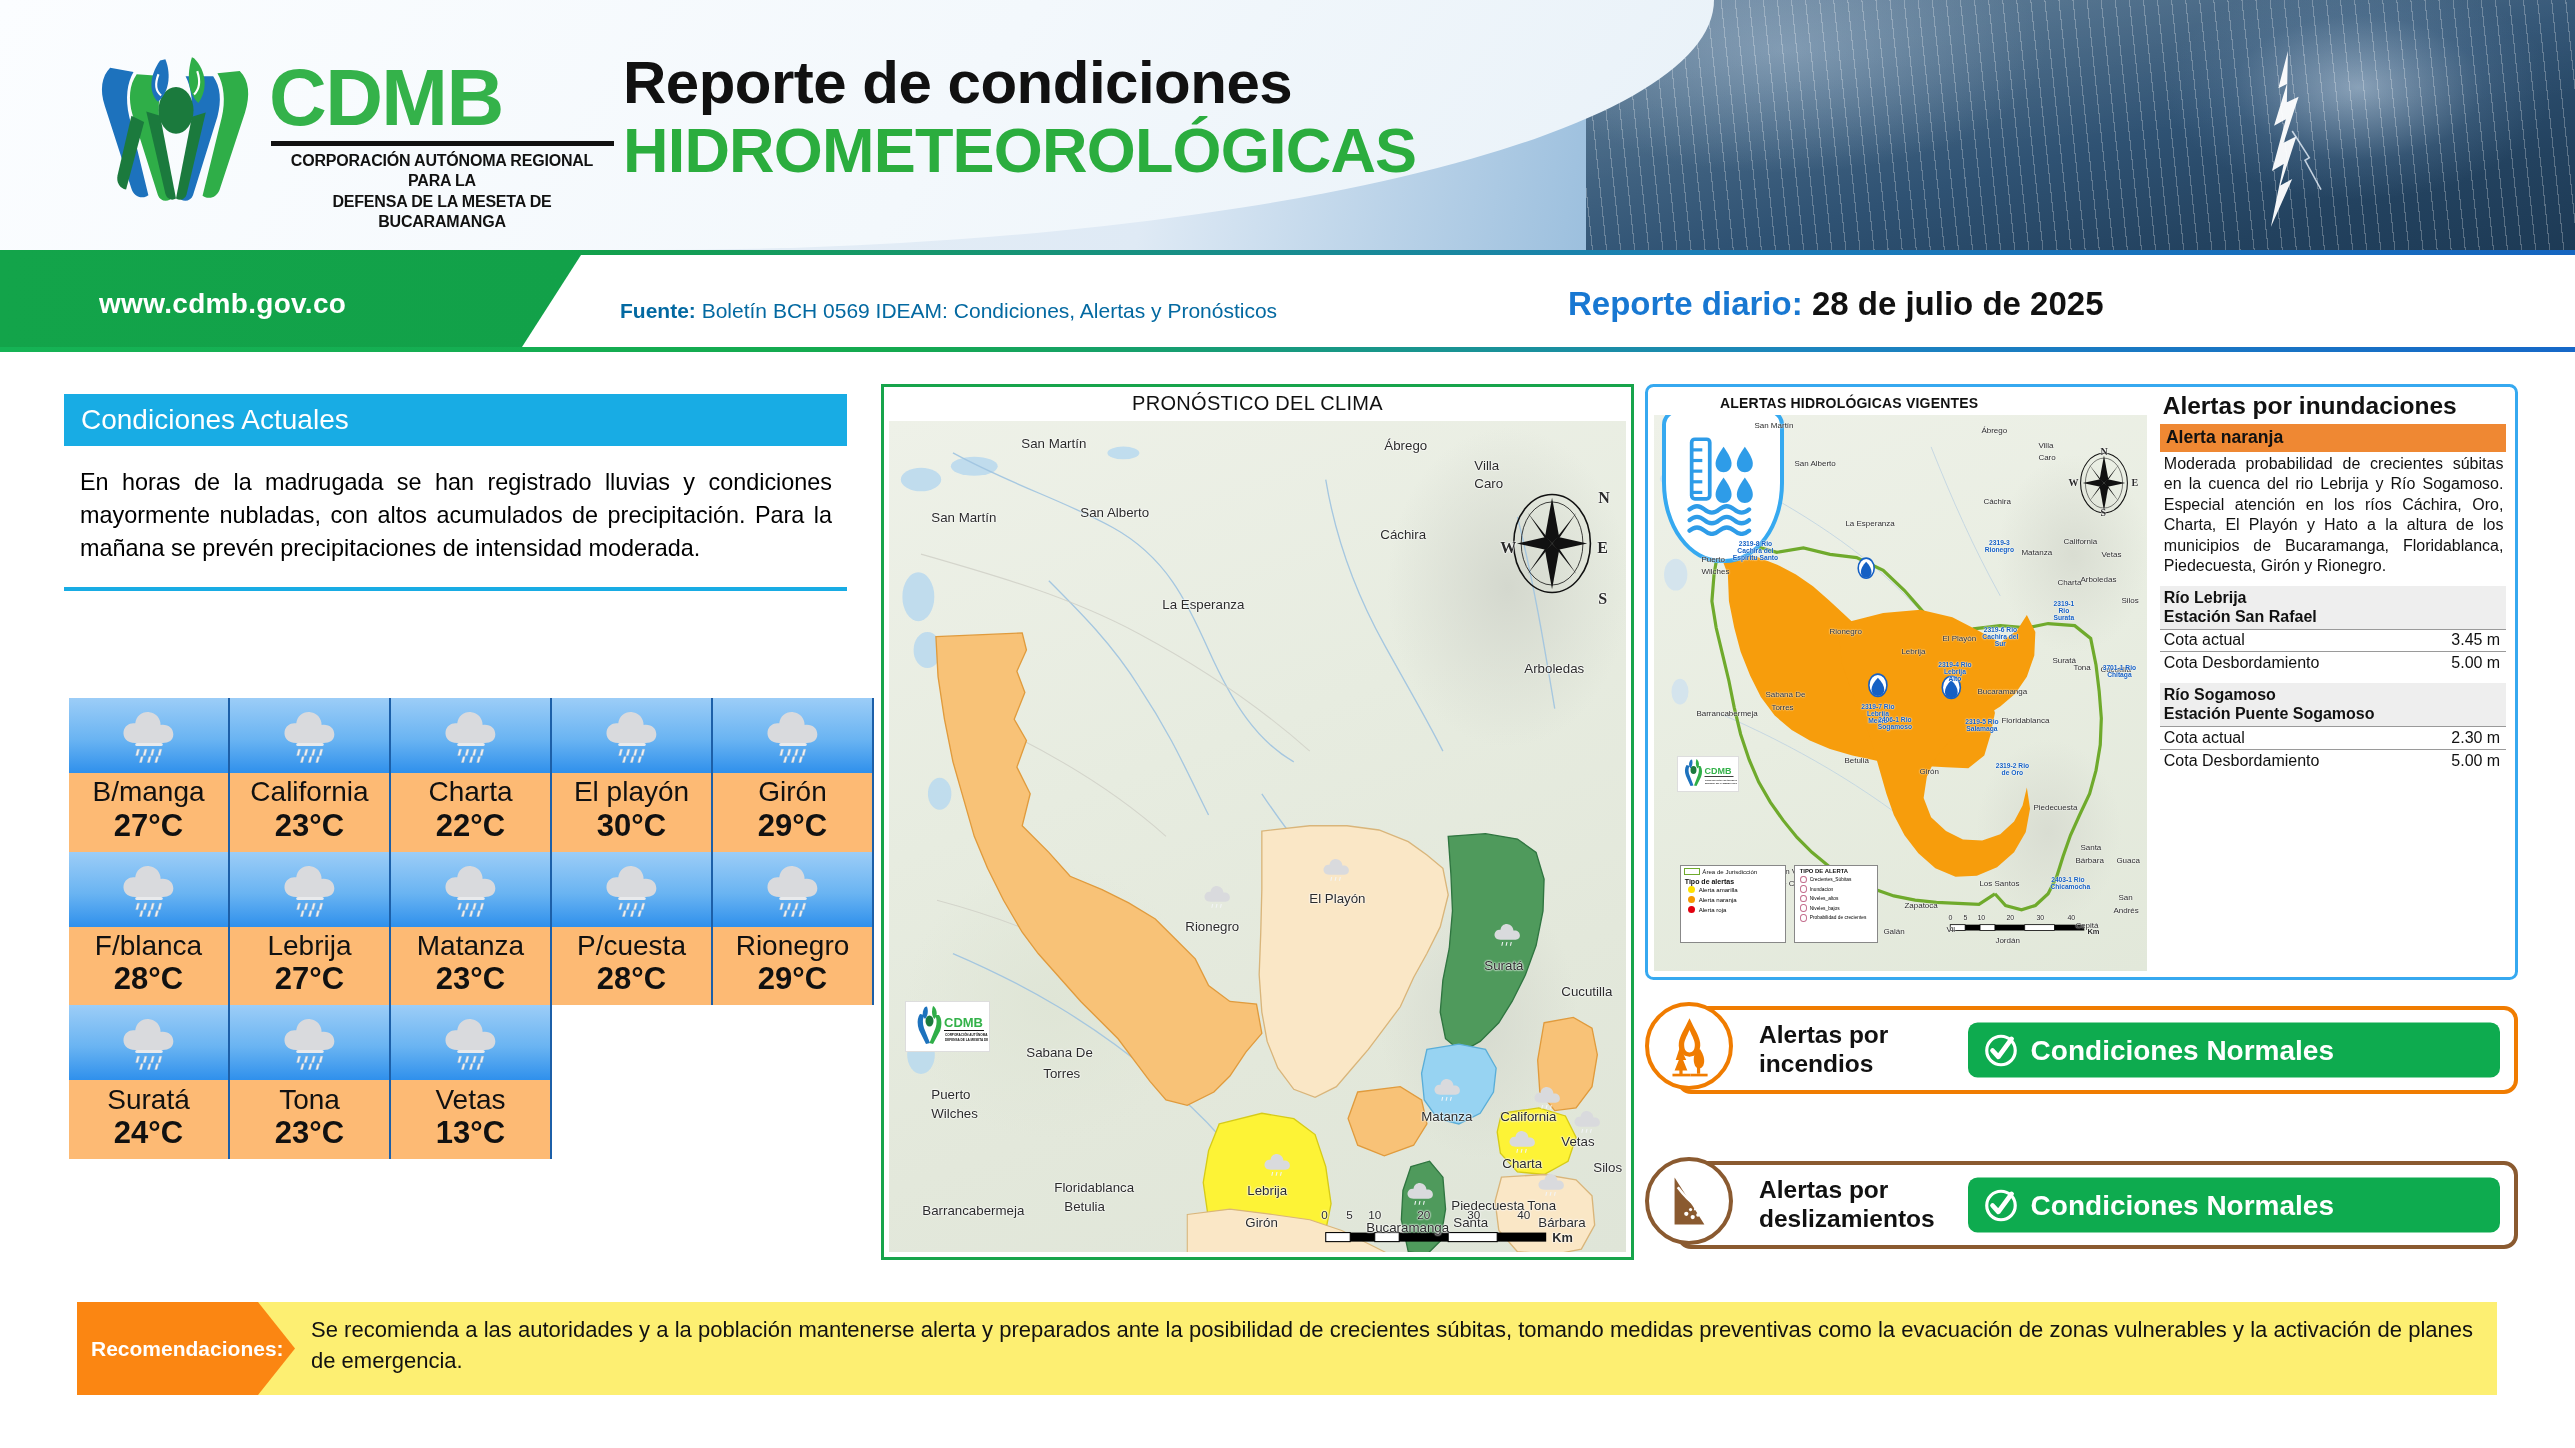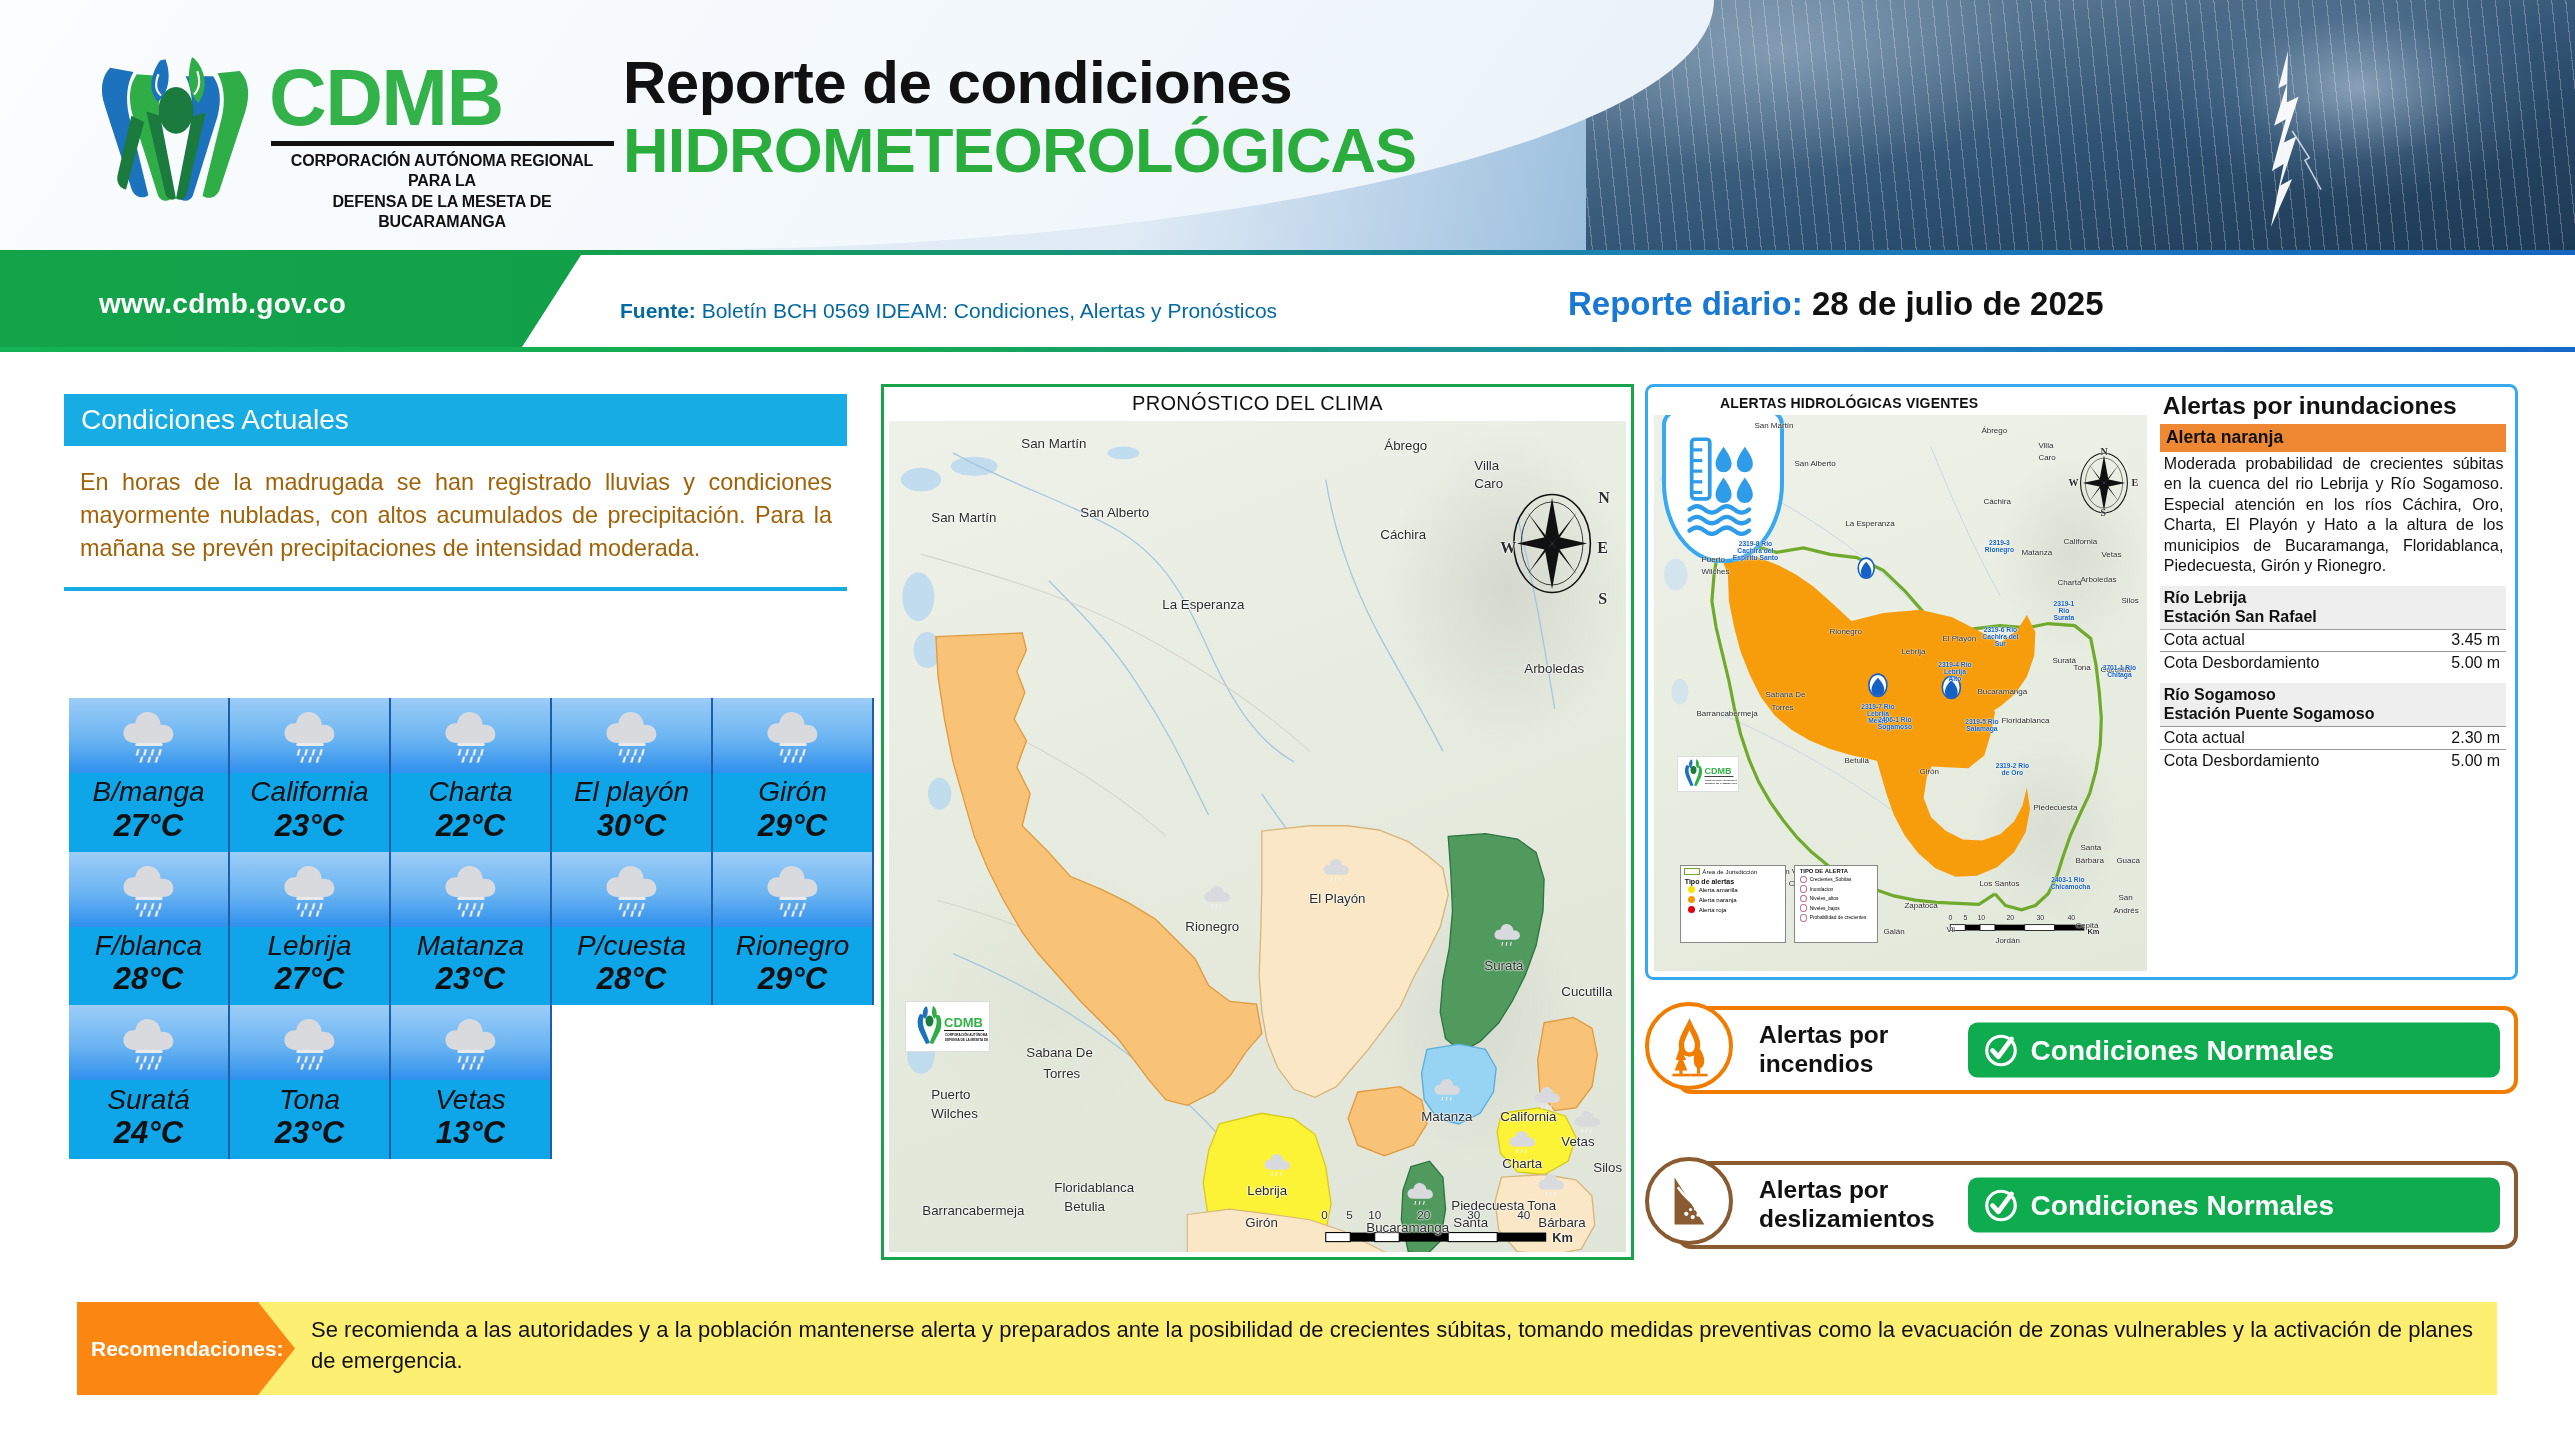--- a/index.html
+++ b/index.html
@@ -96,44 +96,43 @@
 
   
   .left-panel { position: absolute; left: 64px; top: 394px; width: 815px; }
   .cond-head {
     width: 783px; height: 52px; background: #18ace4;
     display: flex; align-items: center; padding-left: 17px;
   }
   .cond-head span { font-size: 28px; font-weight: normal; color: #ffffff; }
   .cond-body {
     width: 783px; padding: 20px 15px 12.8px 16px;
-    font-size: 23.4px; line-height: 1.42; color: #a16207; text-align: justify;
+    font-size: 23.4px; line-height: 1.42; color: #000000; text-align: justify;
   }
   .cond-divider {
     width: 783px; height: 4.3px; background: #18ace4; margin-top: 8.5px;
   }
 
   
   .temp-grid {
     position: absolute; left: 69px; top: 698px;
     width: 804px;
     display: grid; grid-template-columns: repeat(5, 161px);
   }
   .temp-cell { position: relative; }
   .temp-icon-box {
     height: 75px; width: 100%;
     background: linear-gradient(180deg, #9ccdf7 0%, #6ab4f2 55%, #2f90ec 100%);
     display: flex; align-items: center; justify-content: center;
     border-right: 2.1px solid #1c5fa8;
   }
   .temp-cell:last-child .temp-icon-box { border-right: none; }
   .temp-label-box {
-    background: #0ea5e9; text-align: center; padding: 4.3px 2.1px 7.5px 2.1px;
+    background: #fdba74; text-align: center; padding: 4.3px 2.1px 7.5px 2.1px;
     border-right: 2.1px solid #1c5fa8;
-    font-style: italic;
   }
   .temp-cell:last-child .temp-label-box { border-right: none; }
   .temp-name { font-size: 28px; color: #111; line-height: 1.08; white-space: nowrap; }
   .temp-val { font-size: 31px; font-weight: bold; color: #111; line-height: 1.18; }
 
   
   .cloud-ico { width: 60px; height: 55px; position: relative; }
 
   
   .center-map {

